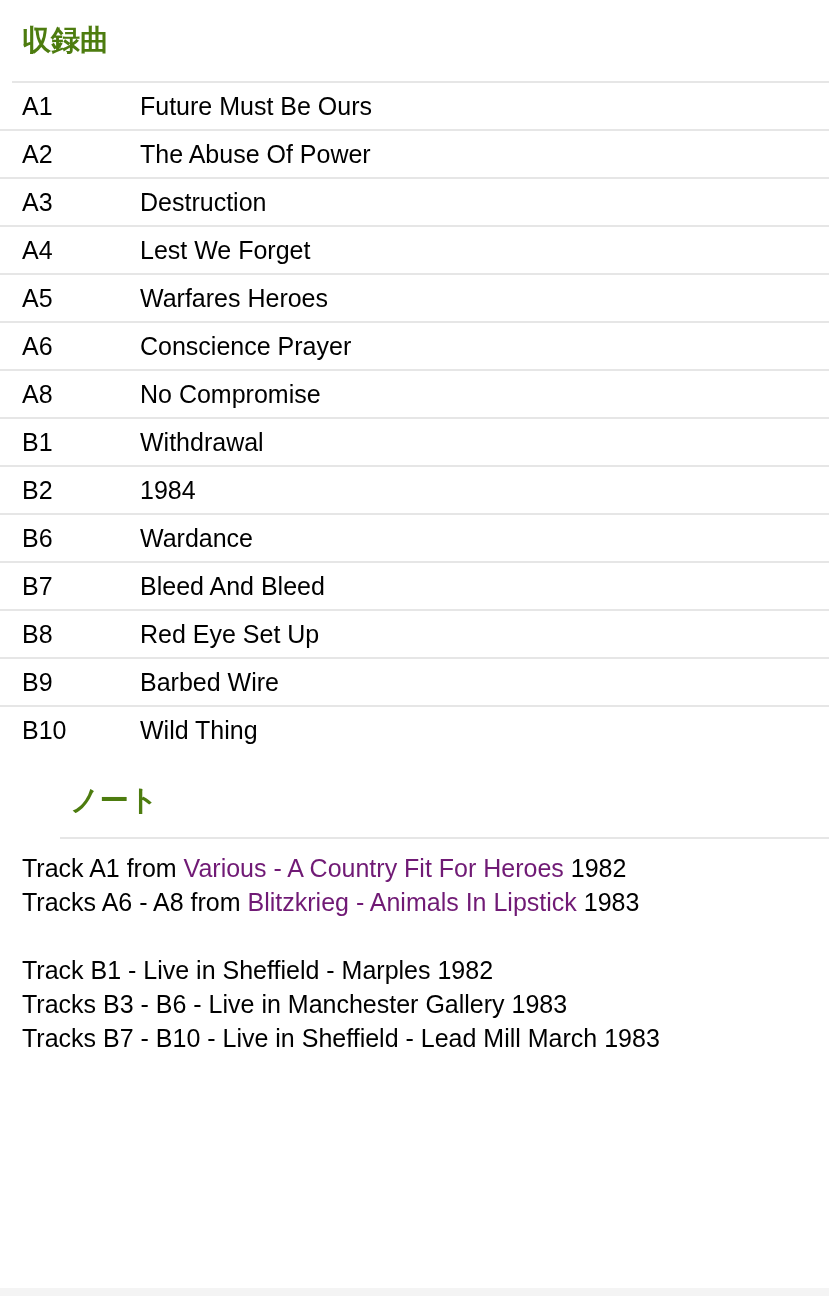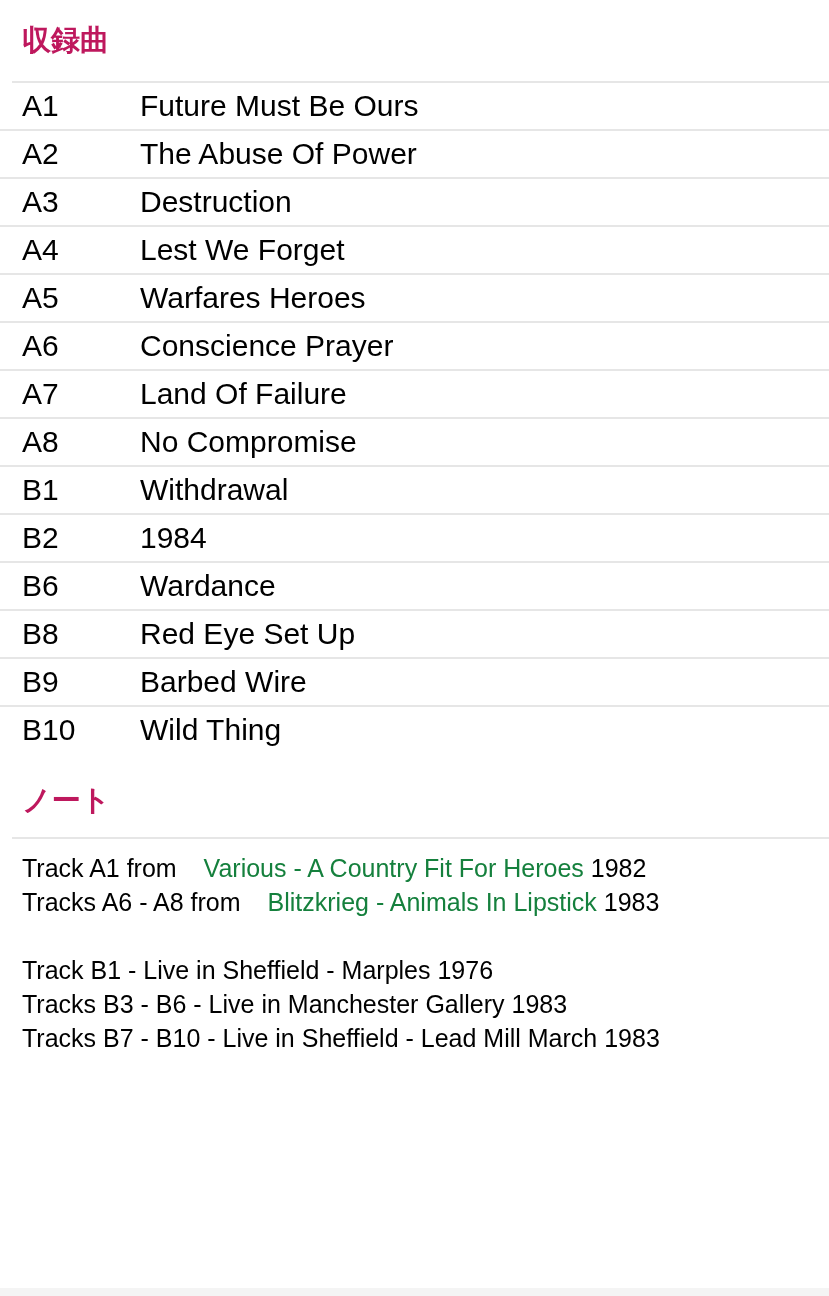--- a/index.html
+++ b/index.html
@@ -21,21 +21,21 @@
     width: 829px;
     height: 1296px;
     box-sizing: border-box;
   }
 
   
   .section-heading {
     font-size: 29px;
     font-weight: bold;
     line-height: 1;
-    color: #be185d;
+    color: #4d7c0f;
     margin: 0;
     padding: 0 16px 0 22px;
   }
 
   #tracklist-heading-wrap { padding-top: 26px; }
 
   .heading-rule {
     height: 2px;
     background: #e6e6e6;
     margin-left: 12px;
@@ -46,53 +46,52 @@
 
   
   .tracklist {
     width: 100%;
     border-collapse: collapse;
     table-layout: fixed;
   }
   .tracklist td {
     padding: 0;
     vertical-align: middle;
-    font-size: 30px;
+    font-size: 25px;
     line-height: 46px;
     height: 46px;
     color: #000;
     white-space: nowrap;
   }
   .tracklist tr td { border-bottom: 2px solid #e6e6e6; }
   .tracklist tr:last-child td { border-bottom: none; }
 
   .col-pos {
     width: 118px;
     padding-left: 22px !important;
   }
   .col-title {
     padding-left: 0 !important;
   }
 
   
-  #notes-heading-wrap { padding-top: 33px; }
+  #notes-heading-wrap { padding-top: 33px; margin-left: 48px; }
   #notes-heading-wrap .heading-rule { margin-top: 22px; }
 
   .notes-body {
     padding: 12px 0 0 22px;
     font-size: 25px;
     line-height: 34px;
     color: #000;
   }
   .notes-line { white-space: nowrap; }
   .notes-gap { height: 34px; }
   .notes-link {
-    color: #15803d;
+    color: #701a75;
     text-decoration: none;
-    margin-left: 20px;
   }
 
   .bottom-band {
     position: absolute;
     left: 0;
     right: 0;
     bottom: 0;
     height: 8px;
     background: #f4f4f4;
   }
@@ -128,38 +127,38 @@
           </tr>
           <tr>
             <td class="col-pos">A5</td>
             <td class="col-title">Warfares Heroes</td>
           </tr>
           <tr>
             <td class="col-pos">A6</td>
             <td class="col-title">Conscience Prayer</td>
           </tr>
           <tr>
-            <td class="col-pos">A7</td>
-            <td class="col-title">Land Of Failure</td>
-          </tr>
-          <tr>
             <td class="col-pos">A8</td>
             <td class="col-title">No Compromise</td>
           </tr>
           <tr>
             <td class="col-pos">B1</td>
             <td class="col-title">Withdrawal</td>
           </tr>
           <tr>
             <td class="col-pos">B2</td>
             <td class="col-title">1984</td>
           </tr>
           <tr>
             <td class="col-pos">B6</td>
             <td class="col-title">Wardance</td>
+          </tr>
+          <tr>
+            <td class="col-pos">B7</td>
+            <td class="col-title">Bleed And Bleed</td>
           </tr>
           <tr>
             <td class="col-pos">B8</td>
             <td class="col-title">Red Eye Set Up</td>
           </tr>
           <tr>
             <td class="col-pos">B9</td>
             <td class="col-title">Barbed Wire</td>
           </tr>
           <tr>
@@ -176,21 +175,21 @@
       <div class="heading-rule"></div>
     </div>
 
     <div class="notes-body">
       <div id="notes-sources">
           <div class="notes-line"><span>Track A1 from </span><a class="notes-link" href="#">Various - A Country Fit For Heroes</a><span> 1982</span></div>
           <div class="notes-line"><span>Tracks A6 - A8 from </span><a class="notes-link" href="#">Blitzkrieg - Animals In Lipstick</a><span> 1983</span></div>
         </div>
       <div class="notes-gap"></div>
       <div id="notes-live">
-          <div class="notes-line">Track B1 - Live in Sheffield - Marples 1976</div>
+          <div class="notes-line">Track B1 - Live in Sheffield - Marples 1982</div>
           <div class="notes-line">Tracks B3 - B6 - Live in Manchester Gallery 1983</div>
           <div class="notes-line">Tracks B7 - B10 - Live in Sheffield - Lead Mill March 1983</div>
         </div>
     </div>
   </section>
 
   <div class="bottom-band"></div>
 </div>
 
 </body></html>

